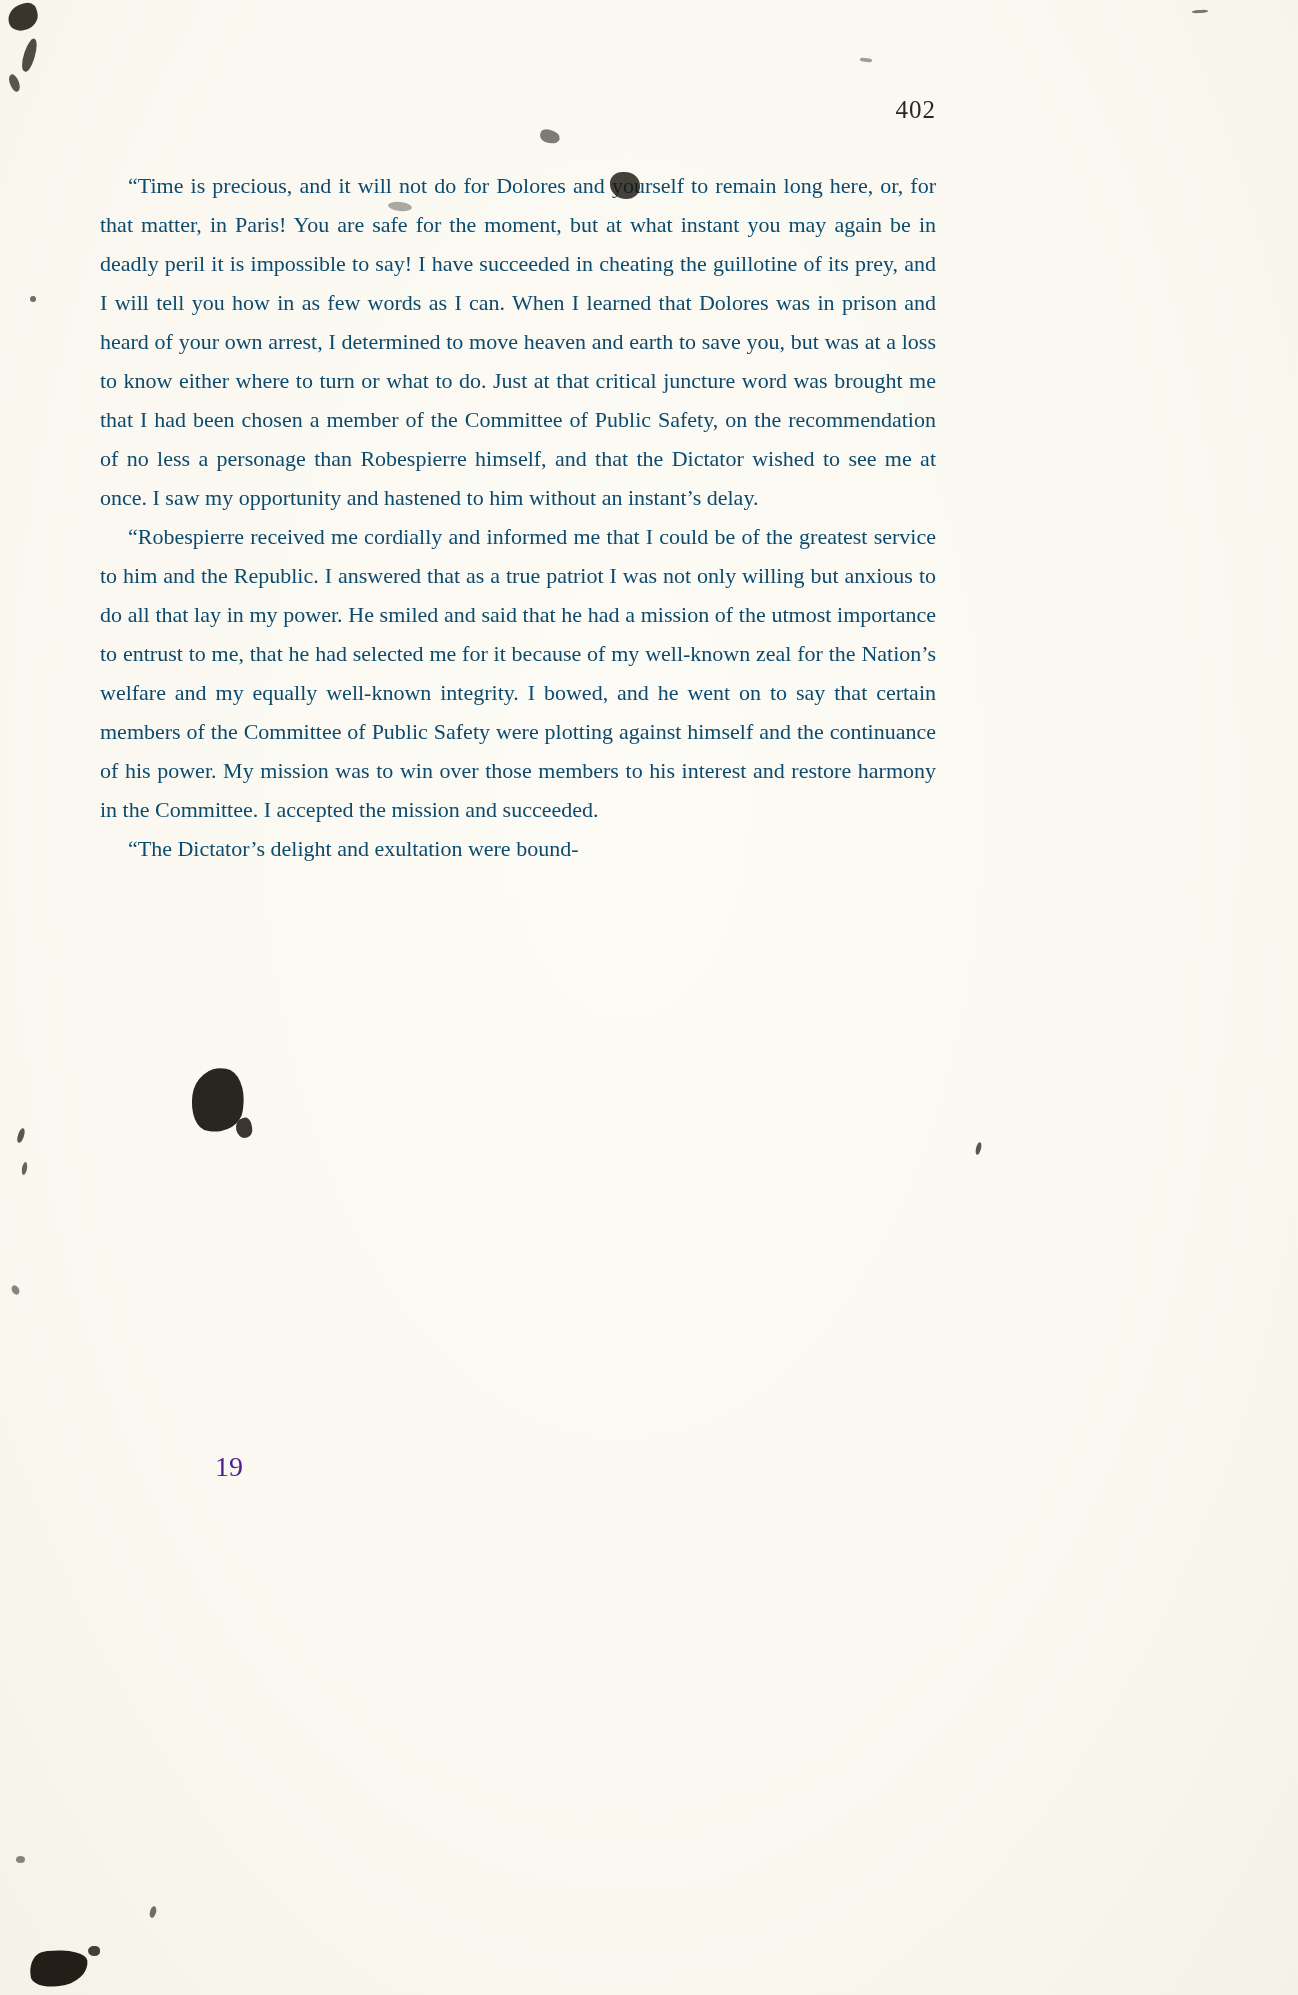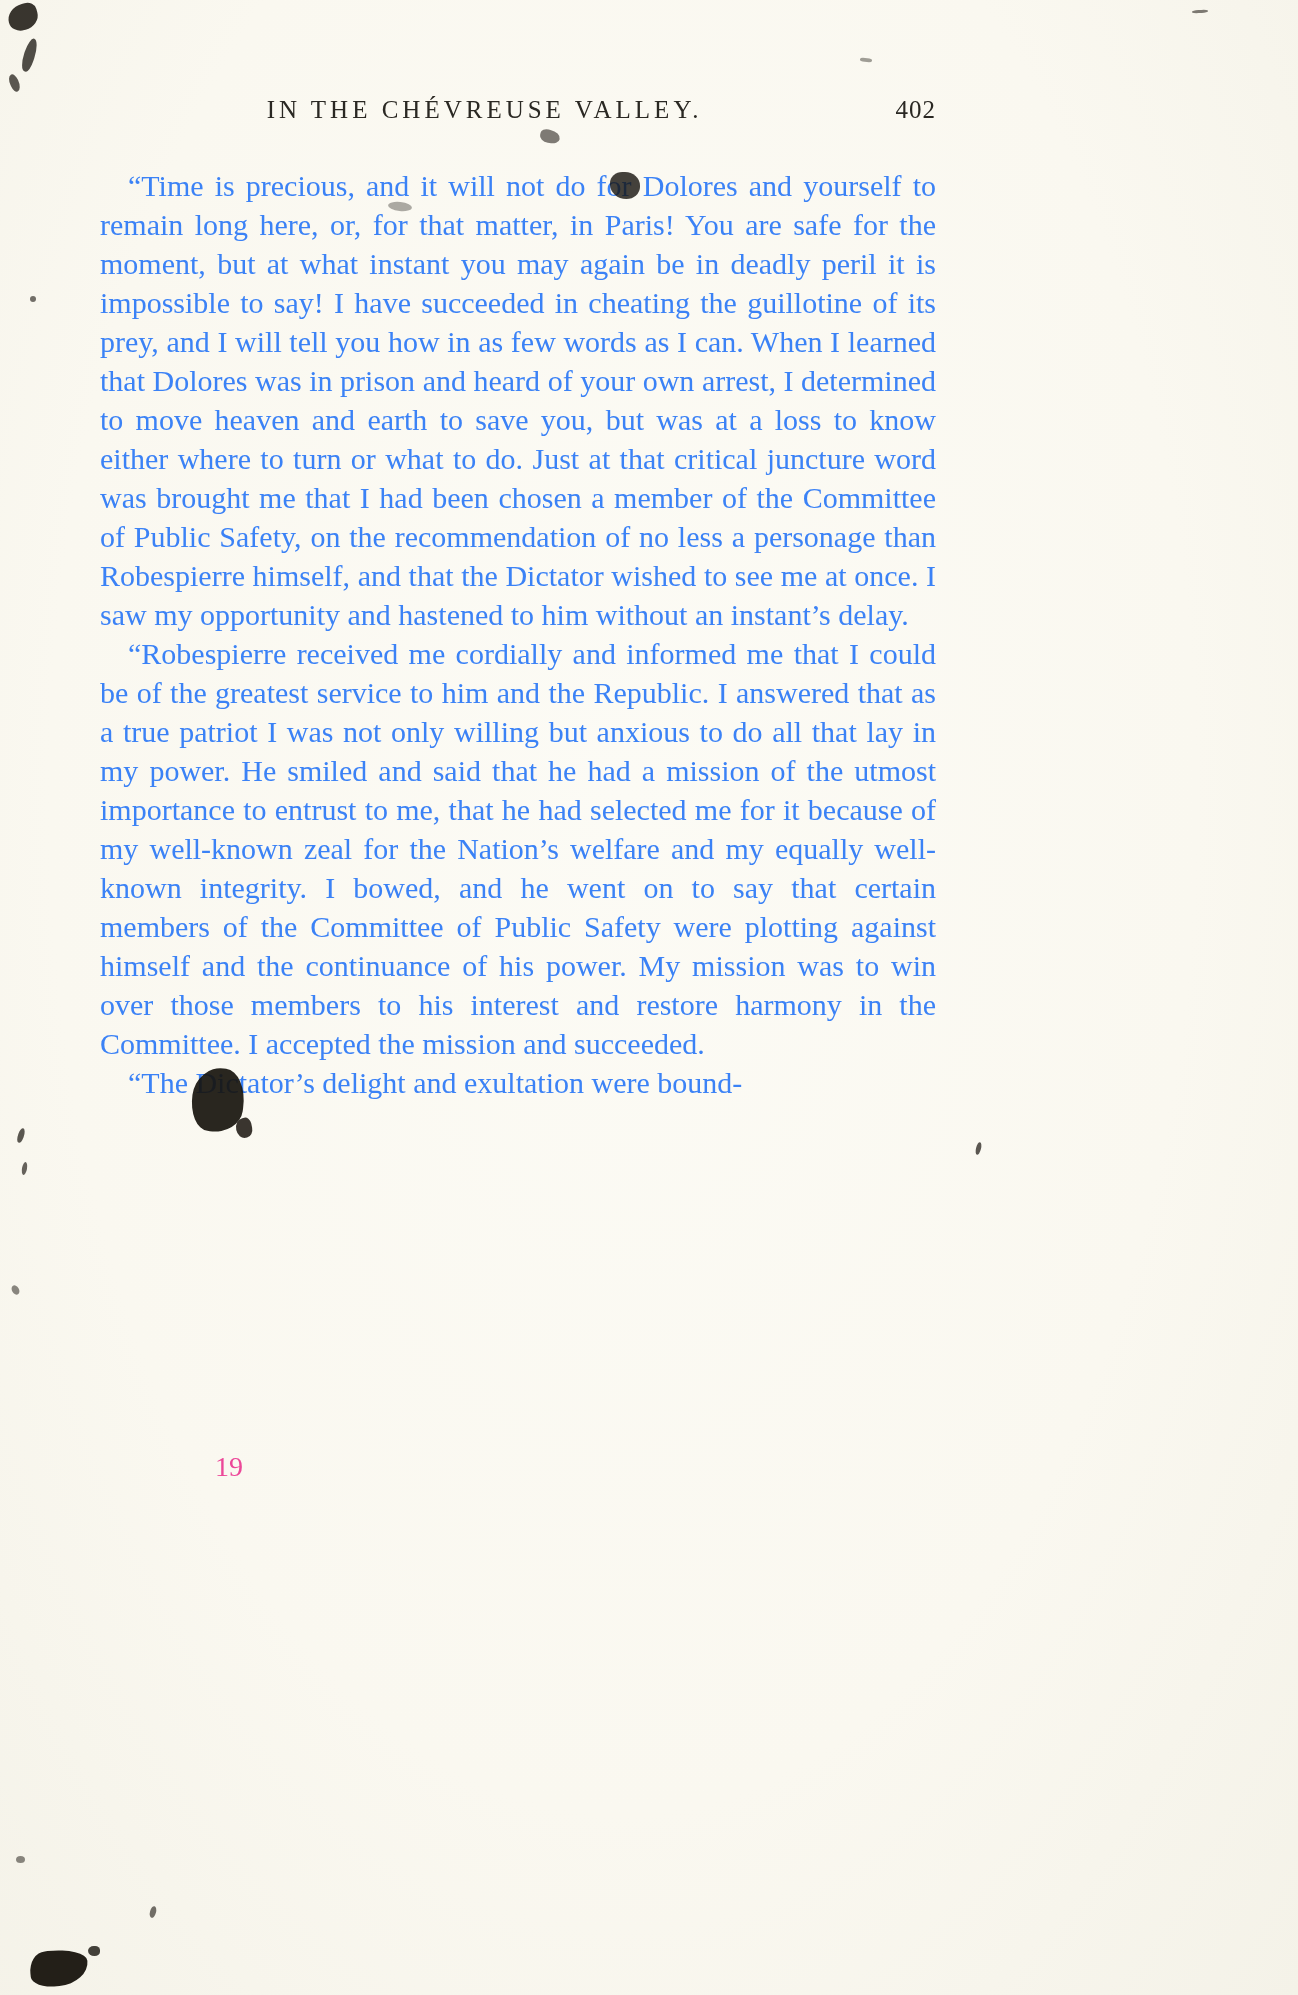--- a/index.html
+++ b/index.html
@@ -35,50 +35,49 @@
       white-space: nowrap;
     }
     .head-page-number {
       position: absolute;
       right: 0;
       top: 0;
       letter-spacing: 1px;
     }
     .text-block {
       margin-top: 26px;
-      font-size: 30px;
+      font-size: 22px;
       line-height: 39px;
       text-align: justify;
       text-justify: inter-word;
-      color: #3b82f6;
+      color: #0c4a6e;
     }
     .text-block p {
       text-indent: 28px;
       margin: 0;
     }
     .signature {
       position: absolute;
       left: 115px;
       top: 1355px;
       font-size: 28px;
-      color: #ec4899;
+      color: #4c1d95;
     }
     .blot {
       position: absolute;
       background: #17130d;
       pointer-events: none;
     }
   </style>
 </head>
 <body>
 
 <div class="scan">
 
   <header class="running-head">
-    <span class="head-title">IN THE CHÉVREUSE VALLEY.</span>
     <span class="head-page-number">402</span>
   </header>
 
   <main class="text-block">
     <p>“Time is precious, and it will not do for Dolores and yourself to remain long here, or, for that matter, in Paris!  You are safe for the moment, but at what instant you may again be in deadly peril it is impossible to say!  I have succeeded in cheating the guillotine of its prey, and I will tell you how in as few words as I can.  When I learned that Dolores was in prison and heard of your own arrest, I determined to move heaven and earth to save you, but was at a loss to know either where to turn or what to do.  Just at that critical juncture word was brought me that I had been chosen a member of the Committee of Public Safety, on the recommendation of no less a personage than Robespierre himself, and that the Dictator wished to see me at once. I saw my opportunity and hastened to him without an instant’s delay.</p>
     <p>“Robespierre received me cordially and informed me that I could be of the greatest service to him and the Republic.  I answered that as a true patriot I was not only willing but anxious to do all that lay in my power. He smiled and said that he had a mission of the utmost importance to entrust to me, that he had selected me for it because of my well-known zeal for the Nation’s welfare and my equally well-known integrity.  I bowed, and he went on to say that certain members of the Committee of Public Safety were plotting against himself and the continuance of his power.  My mission was to win over those members to his interest and restore harmony in the Committee.  I accepted the mission and succeeded.</p>
     <p>“The Dictator’s delight and exultation were bound-</p>
   </main>
 
   <div class="signature">19</div>

